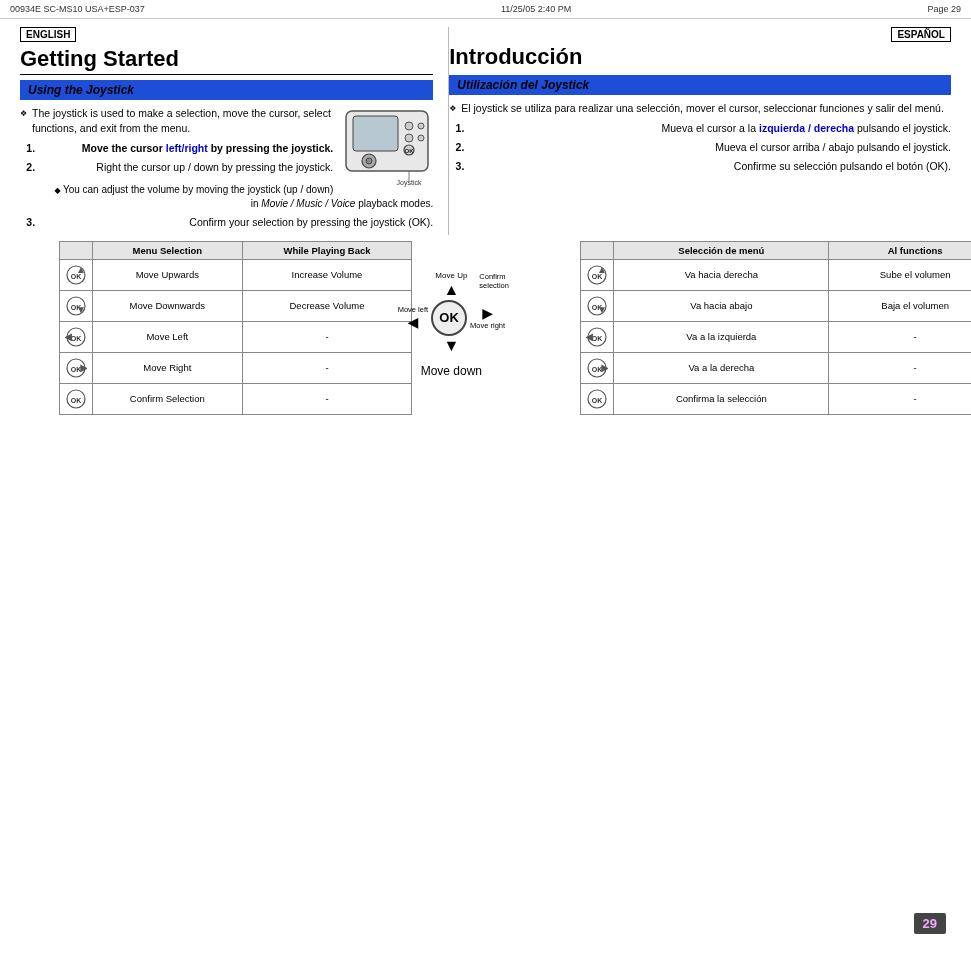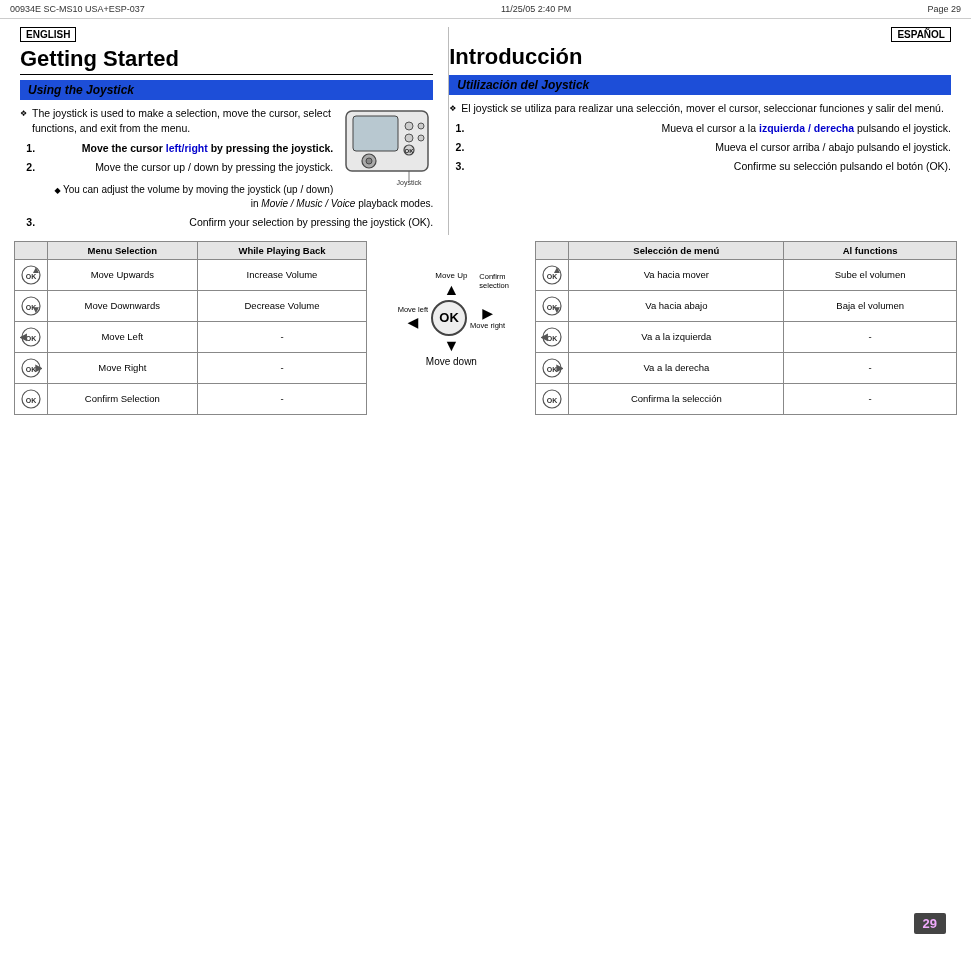--- a/index.html
+++ b/index.html
@@ -25,20 +25,21 @@
       align-items: flex-start;
     }
     .page-header-text { font-size: 9px; }
 
     .highlight-blue { color: #0000cc; font-weight: bold; }
 
     table.data-table {
       border-collapse: collapse;
       font-size: 9.5px;
       width: 100%;
+      margin-left: 45px;
     }
 
     table.data-table th {
       border: 1px solid #888;
       background: #e5e5e5;
       padding: 3px 5px;
       text-align: center;
       font-weight: bold;
     }
 
@@ -206,21 +207,21 @@
       <li>
         <span>The joystick is used to make a selection, move the cursor, select functions, and exit from the menu.</span>
       </li>
     </ul>
 
     <ol class="num-list">
       <li>
         Move the cursor <span class="highlight-blue">left/right</span> by pressing the joystick.
       </li>
       <li>
-        <span class="normal">Move the cursor up / down by pressing the joystick.</span>
+        <span class="normal">Right the cursor up / down by pressing the joystick.</span>
         <div class="sub-bullet">
           You can adjust the volume by moving the joystick (up / down) in <em>Movie / Music / Voice</em> playback modes.
         </div>
       </li>
       <li>
         <span class="normal">Confirm your selection by pressing the joystick (OK).</span>
       </li>
     </ol>
   </div>
 
@@ -361,21 +362,21 @@
           </div>
 
           <div style="display:flex; flex-direction:column; align-items:center; font-size:7.5px;">
             <span style="font-size:14px;">▶</span>
             <span>Move right</span>
           </div>
         </div>
 
         <div style="font-size:16px; line-height:1;">▼</div>
 
-        <span style="font-size:10px; margin-top:2px;">Move down</span>
+        <span style="font-size:12px; margin-top:10px;">Move down</span>
       </div>
     </div>
 
     <div style="flex:1; padding: 0 4px;">
       <table class="data-table">
         <thead>
           <tr>
             <th style="width:30px;"></th>
             <th>Selección de menú</th>
             <th>Al functions</th>
@@ -385,21 +386,21 @@
           <tr>
             <td>
               <div style="display:flex;justify-content:center;">
                 <svg width="22" height="22" viewBox="0 0 22 22">
                   <circle cx="11" cy="11" r="9" fill="none" stroke="#555" stroke-width="1.2"></circle>
                   <text x="11" y="14.5" text-anchor="middle" font-size="7" font-weight="bold" fill="#333">OK</text>
                   <text x="16" y="9" text-anchor="middle" font-size="10" fill="#555">▲</text>
                 </svg>
               </div>
             </td>
-            <td>Va hacia mover</td>
+            <td>Va hacia derecha</td>
             <td>Sube el volumen</td>
           </tr>
           <tr>
             <td>
               <div style="display:flex;justify-content:center;">
                 <svg width="22" height="22" viewBox="0 0 22 22">
                   <circle cx="11" cy="11" r="9" fill="none" stroke="#555" stroke-width="1.2"></circle>
                   <text x="11" y="14.5" text-anchor="middle" font-size="7" font-weight="bold" fill="#333">OK</text>
                   <text x="16" y="18" text-anchor="middle" font-size="10" fill="#555">▼</text>
                 </svg>

